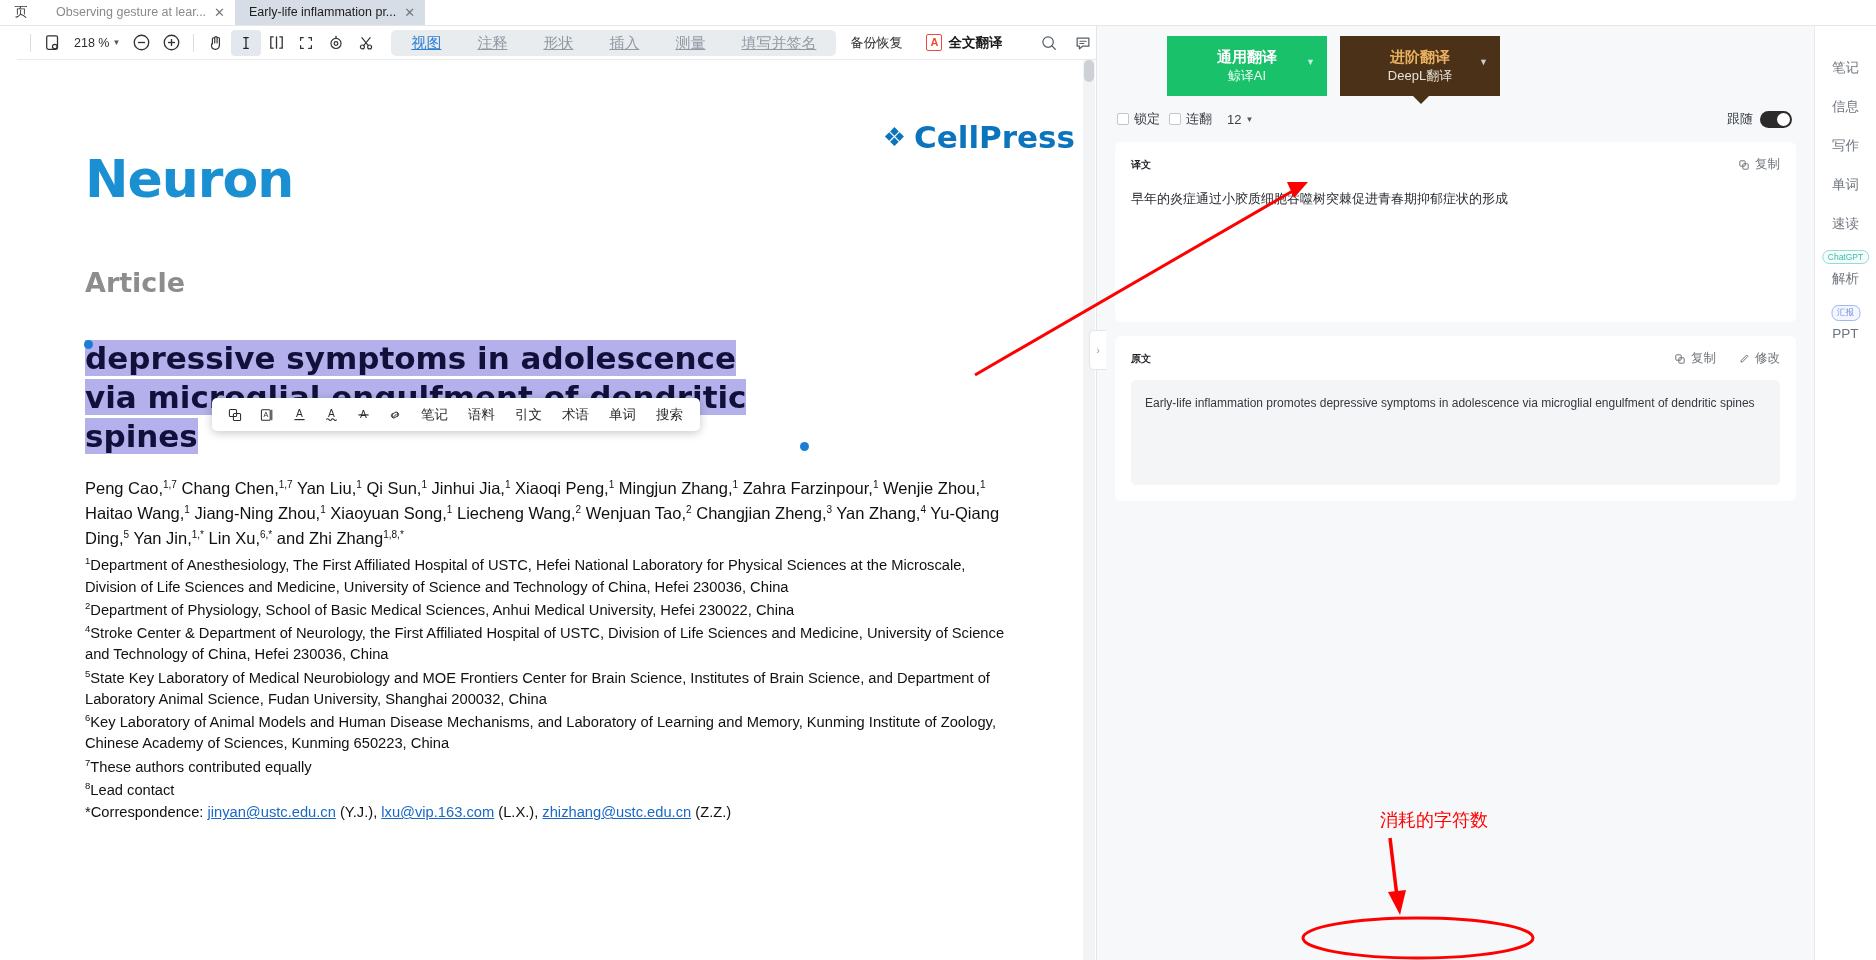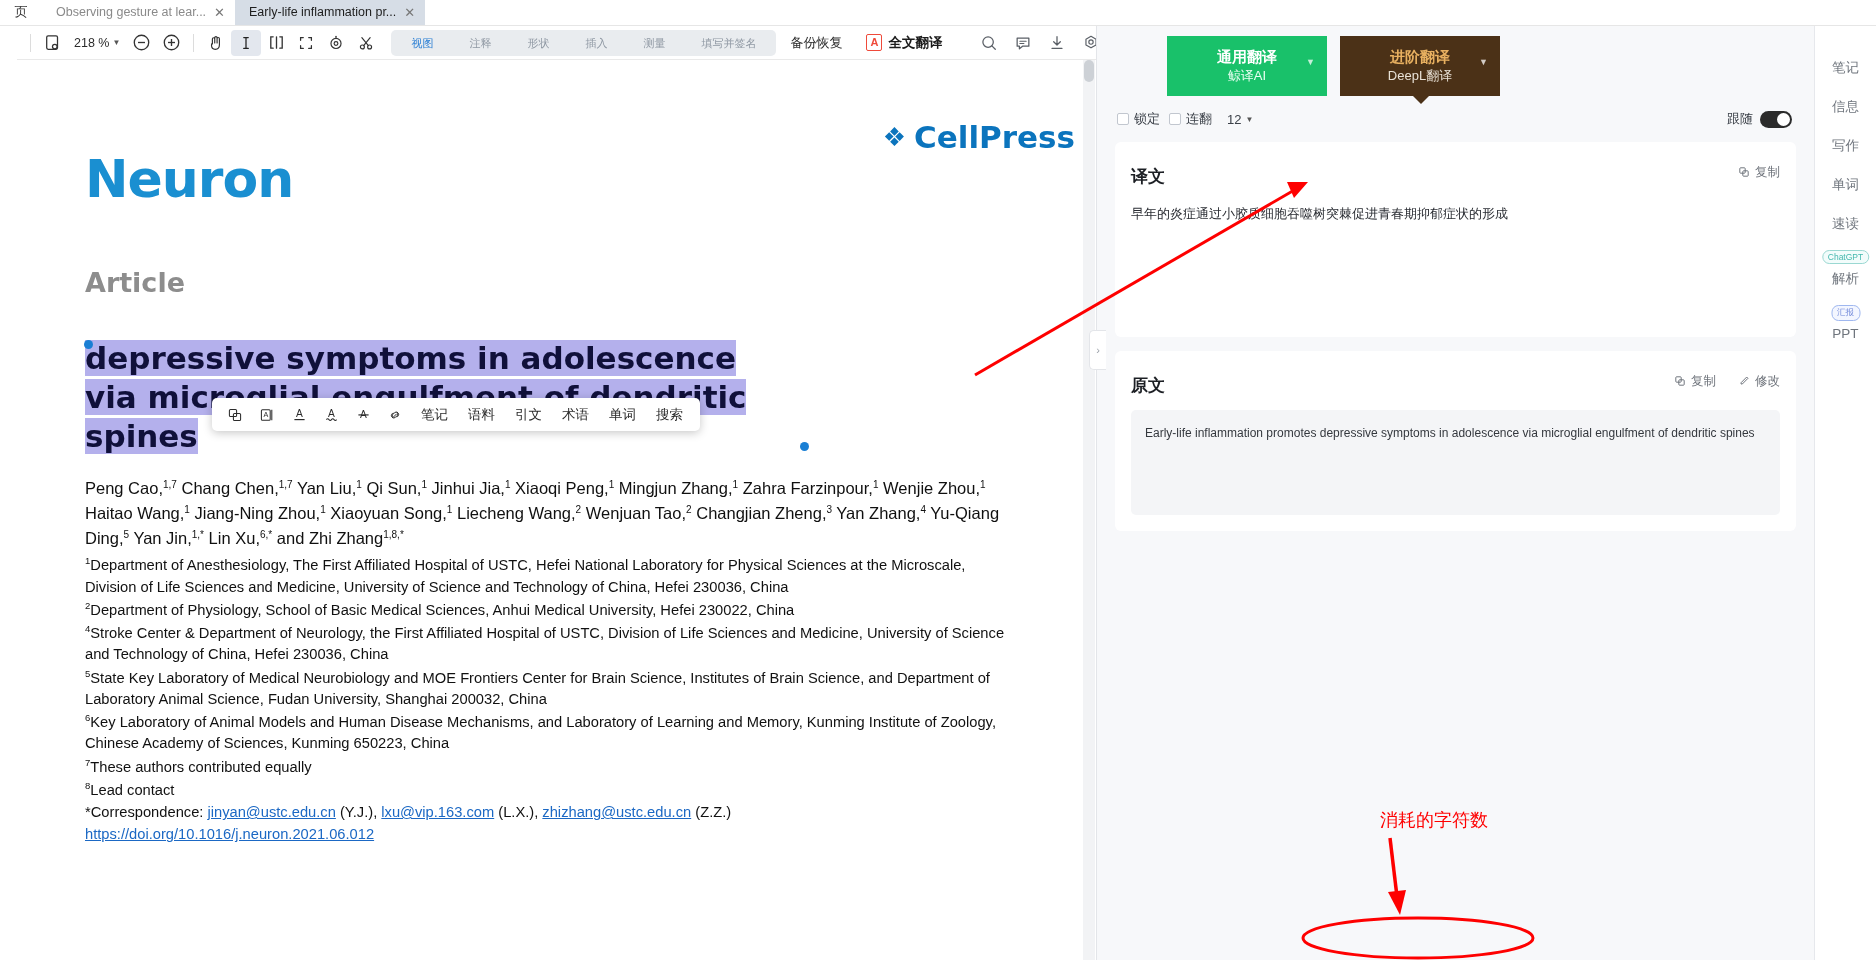--- a/index.html
+++ b/index.html
@@ -47,22 +47,22 @@
     display:flex; align-items:center; gap:3px; font-size:12.5px; color:#2c2c2c;
     padding:0 6px; cursor:pointer; user-select:none;
   }
   .caret-sm{ font-size:8px; color:#555; }
 
   .ribbon{
     display:flex; align-items:center; background:#e9ecef;
     border-radius:5px; height:26px; margin-left:10px; padding:0 2px;
   }
   .ribbon-item{
-    padding:0 18px; font-size:11px; color:#9099a4; line-height:26px;
-    cursor:pointer; white-space:nowrap;
+    padding:0 18px; font-size:15px; color:#9099a4; line-height:26px;
+    cursor:pointer; white-space:nowrap;text-decoration:underline;
   }
   .ribbon-item.sel{ color:#2b7fd4; }
 
   .tb-text{
     font-size:13px; color:#2b2b2b; padding:0 14px; cursor:pointer; white-space:nowrap;
   }
   .tb-trans{
     display:flex; align-items:center; gap:6px; padding:0 10px;
     font-size:13.5px; font-weight:bold; color:#1b1b1b; cursor:pointer;
   }
@@ -205,21 +205,21 @@
   }
   .toggle::after{
     content:""; position:absolute; right:2px; top:2px; width:13px; height:13px;
     border-radius:50%; background:#fff;
   }
 
   .card{
     margin:14px 18px 0 18px; background:#ffffff; border-radius:6px; padding:14px 16px 16px 16px;
   }
   .card-hd{ display:flex; align-items:center; }
-  .card-title{ font-size:17px; font-weight:bold; color:#1c1f24;margin-top:9px; }
+  .card-title{ font-size:10px; font-weight:bold; color:#1c1f24; }
   .card-acts{ margin-left:auto; display:flex; gap:22px; }
   .act{
     display:flex; align-items:center; gap:5px; font-size:12.5px; color:#6b7078; cursor:pointer;
   }
   .trans-text{
     margin-top:15px; font-size:13px; color:#2a2d33; line-height:1.75;
   }
   .trans-body{ min-height:118px; }
   .orig-box{
     margin-top:13px; background:#f4f5f7; border-radius:5px; padding:13px 14px;
@@ -401,21 +401,20 @@
       <div><sup>1</sup>Department of Anesthesiology, The First Affiliated Hospital of USTC, Hefei National Laboratory for Physical Sciences at the Microscale, Division of Life Sciences and Medicine, University of Science and Technology of China, Hefei 230036, China</div>
       <div><sup>2</sup>Department of Physiology, School of Basic Medical Sciences, Anhui Medical University, Hefei 230022, China</div>
       <div><sup>4</sup>Stroke Center &amp; Department of Neurology, the First Affiliated Hospital of USTC, Division of Life Sciences and Medicine, University of Science and Technology of China, Hefei 230036, China</div>
       <div><sup>5</sup>State Key Laboratory of Medical Neurobiology and MOE Frontiers Center for Brain Science, Institutes of Brain Science, and Department of Laboratory Animal Science, Fudan University, Shanghai 200032, China</div>
       <div><sup>6</sup>Key Laboratory of Animal Models and Human Disease Mechanisms, and Laboratory of Learning and Memory, Kunming Institute of Zoology, Chinese Academy of Sciences, Kunming 650223, China</div>
       <div><sup>7</sup>These authors contributed equally</div>
       <div><sup>8</sup>Lead contact</div>
       <div>
         <span>*Correspondence: </span><a class="lnk" href="#">jinyan@ustc.edu.cn</a><span> (Y.J.), </span><a class="lnk" href="#">lxu@vip.163.com</a><span> (L.X.), </span><a class="lnk" href="#">zhizhang@ustc.edu.cn</a><span> (Z.Z.)</span>
       </div>
-      <div><a class="lnk" href="#">https://doi.org/10.1016/j.neuron.2021.06.012</a></div>
     </div>
 
   </div>
 
   <div class="selbar" style="top:334px;">
     <div class="sb-ico">
       <svg width="16" height="16" viewBox="0 0 20 20">
           <rect x="3" y="3" width="9" height="9" rx="1.4" fill="none" stroke="#2b2b2b" stroke-width="1.3"></rect>
           <rect x="8" y="8" width="9" height="9" rx="1.4" fill="none" stroke="#2b2b2b" stroke-width="1.3"></rect>
         </svg>

